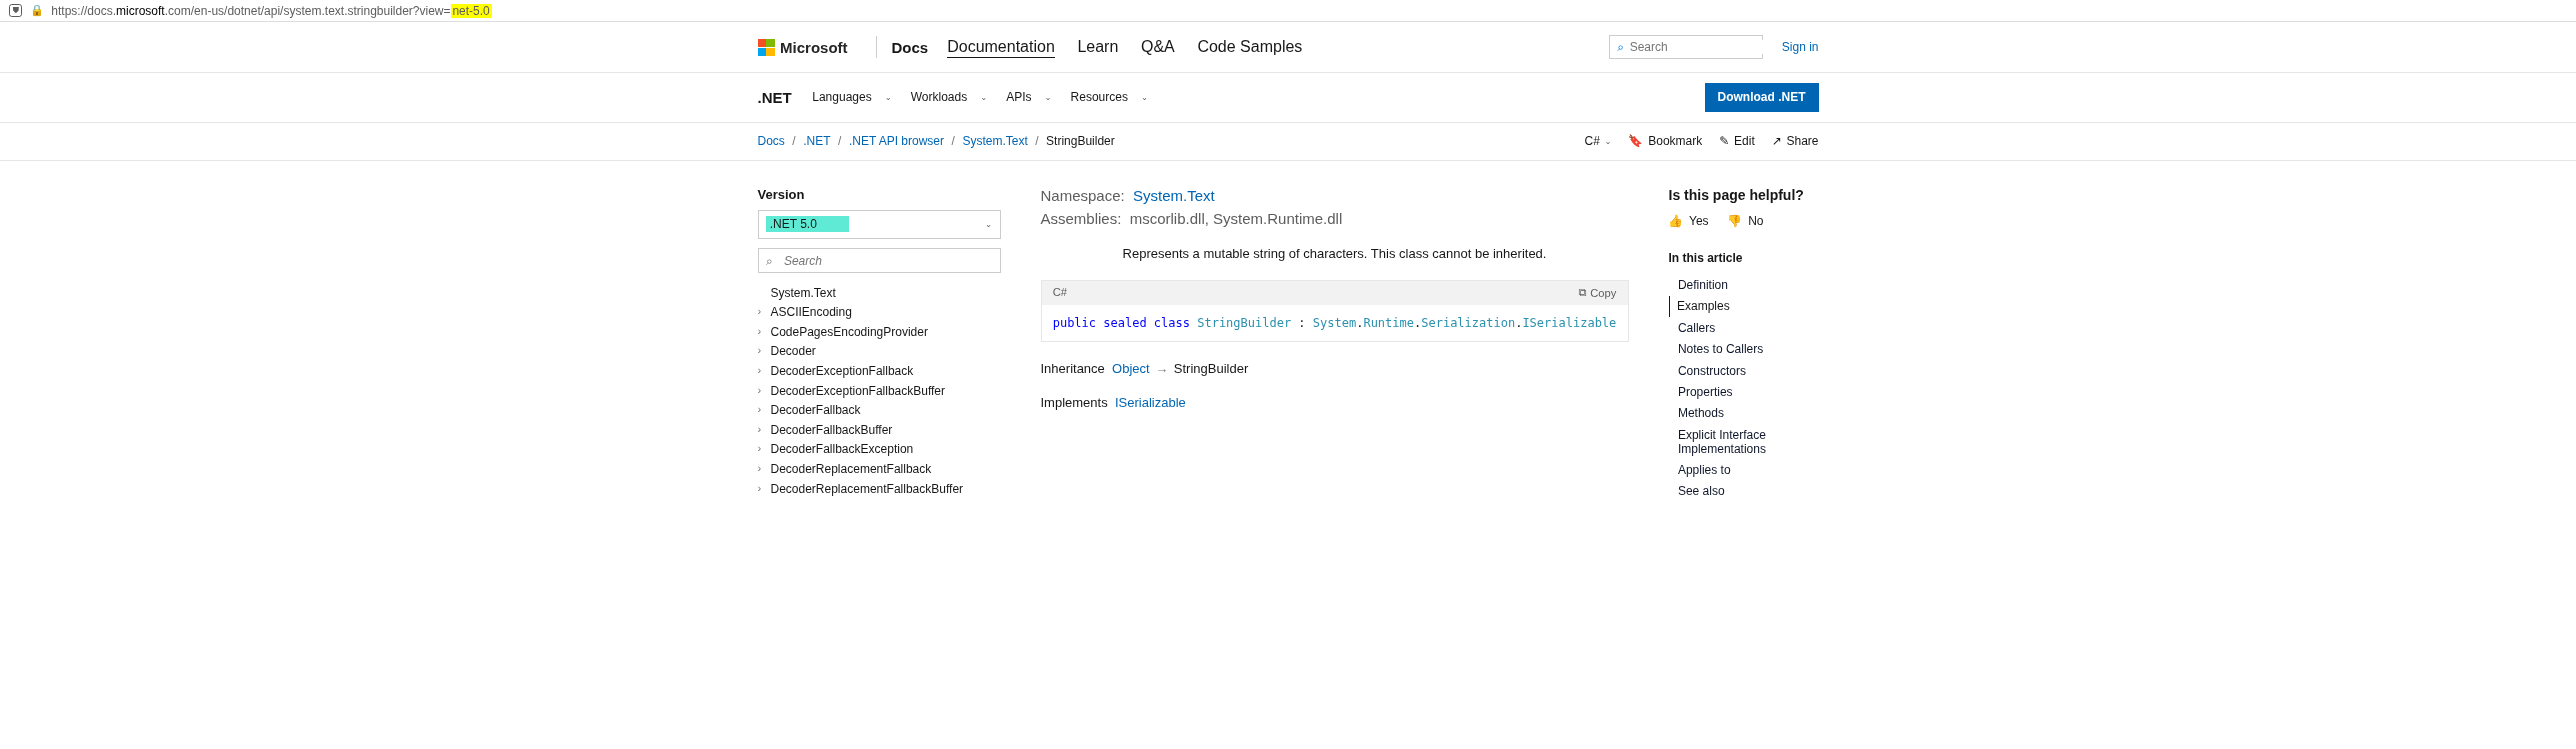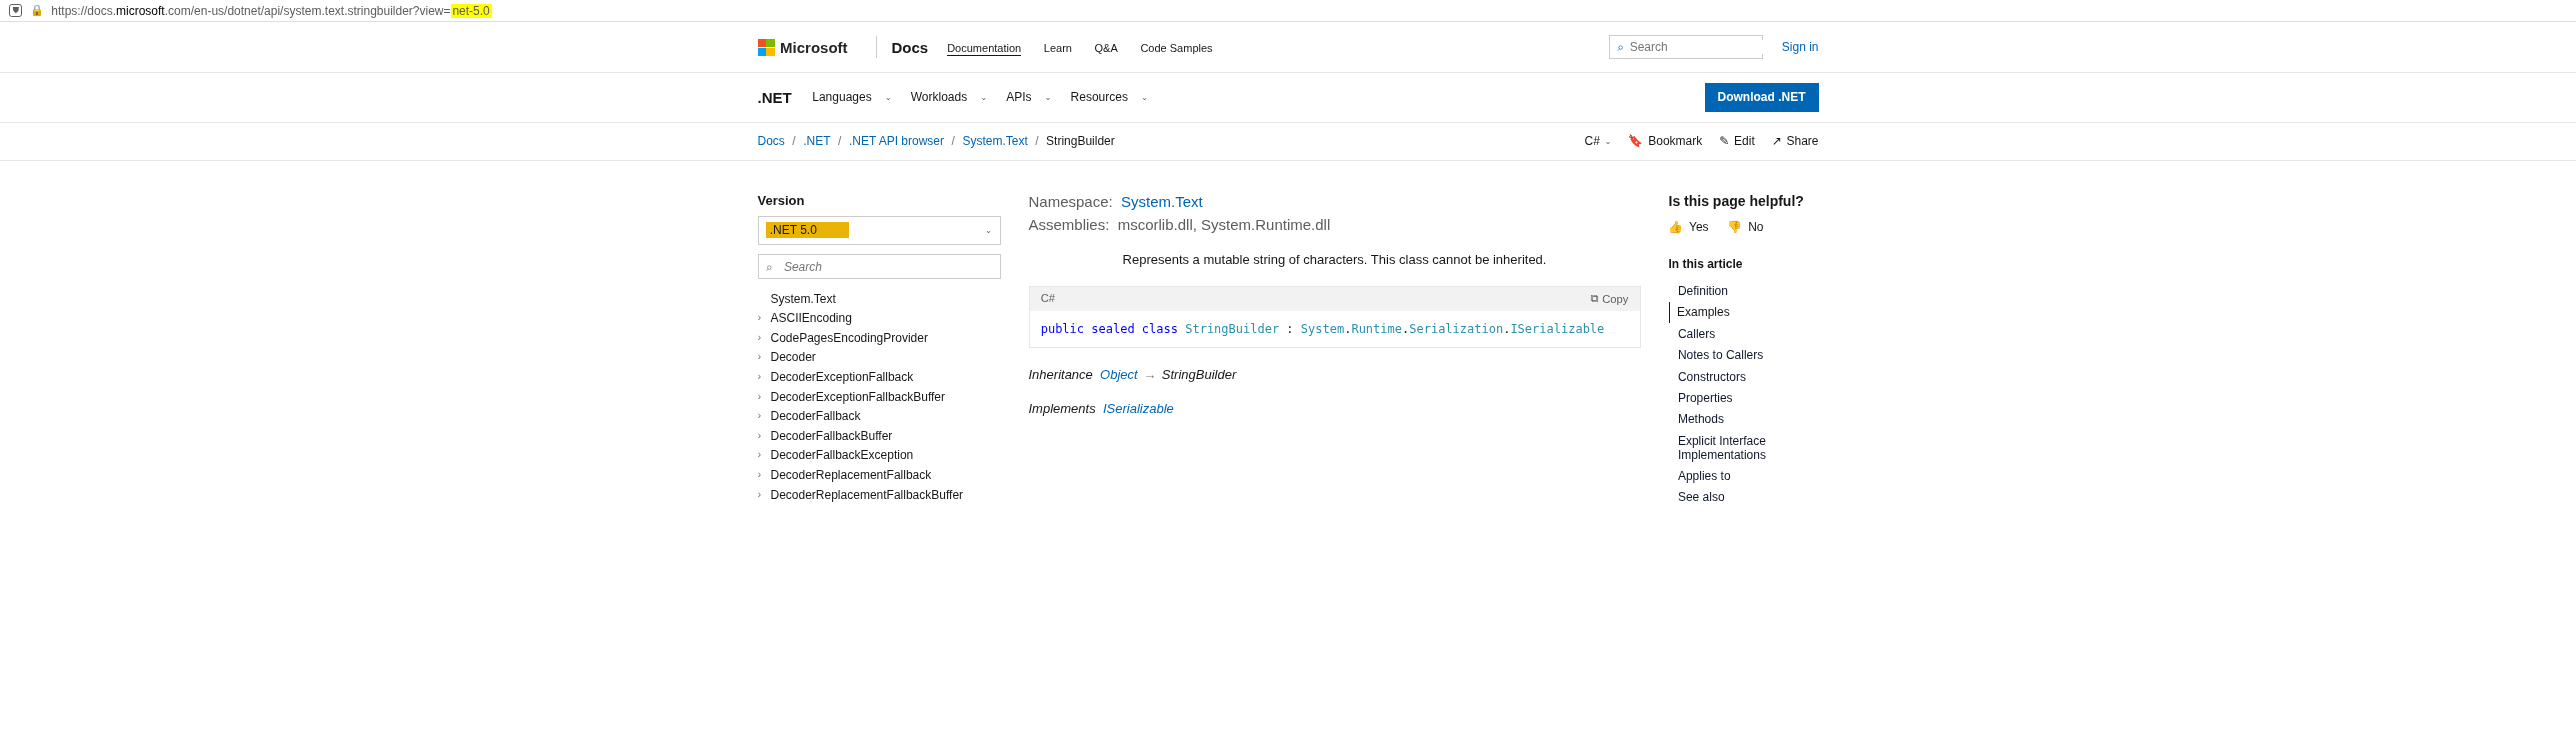--- a/index.html
+++ b/index.html
@@ -13,21 +13,21 @@
 .url-highlight { background: #ffff00; padding: 0 1.9px; }
 
 .top-header { display: flex; align-items: center; padding: 13px 0; border-bottom: 0.9px solid #e6e6e6; }
 .container { width: 1061px; margin: 0 auto; display: flex; align-items: center; }
 .ms-logo { display: flex; align-items: center; gap: 5.6px; margin-right: 13px; }
 .ms-squares { width: 17px; height: 17px; display: grid; grid-template: 1fr 1fr / 1fr 1fr; gap: 0.9px; }
 .ms-squares div:nth-child(1){background:#f25022}.ms-squares div:nth-child(2){background:#7fba00}.ms-squares div:nth-child(3){background:#00a4ef}.ms-squares div:nth-child(4){background:#ffb900}
 .ms-name { font-size: 15px; font-weight: 600; color: #262626; }
 .divider { width: 0.9px; height: 22.5px; background: #ccc; margin: 0 15px; }
 .docs-brand { font-size: 15px; font-weight: 600; margin-right: 19px; }
-.top-nav a { color: #171717; text-decoration: none; margin-right: 19px; font-size: 11px; }
+.top-nav a { color: #171717; text-decoration: none; margin-right: 19px; font-size: 16px; }
 .top-nav a.active { border-bottom: 1.9px solid #171717; padding-bottom: 1.9px; }
 .spacer { flex: 1; }
 .search-box { display: flex; align-items: center; border: 0.9px solid #ccc; padding: 3.7px 7.5px; width: 154px; margin-right: 19px; }
 .search-box input { border: none; outline: none; font-size: 12px; flex: 1; }
 .search-icon { color: #0078d4; font-size: 12px; margin-right: 5.6px; }
 .signin { color: #0065b3; text-decoration: none; font-size: 12px; }
 
 .secondary-nav { border-bottom: 0.9px solid #e6e6e6; }
 .secondary-nav .container { height: 49px; }
 .net-brand { font-size: 15px; font-weight: 700; margin-right: 20.6px; }
@@ -37,43 +37,43 @@
 
 .breadcrumb-row { border-bottom: 0.9px solid #e6e6e6; }
 .breadcrumb-row .container { height: 37px; }
 .breadcrumb { display: flex; align-items: center; gap: 7.5px; font-size: 12px; }
 .breadcrumb a { color: #0065b3; text-decoration: none; }
 .breadcrumb .sep { color: #767676; }
 .breadcrumb .current { color: #171717; }
 .page-actions { display: flex; gap: 17px; font-size: 12px; align-items: center; color: #171717; }
 .page-actions .action { display: inline-flex; align-items: center; gap: 4.7px; cursor: pointer; }
 
-.main-layout { width: 1061px; margin: 10px auto; display: grid; grid-template-columns: 243px 1fr 150px; gap: 28px; padding-top: 22.5px; }
+.main-layout { width: 1061px; margin: 4px auto; display: grid; grid-template-columns: 243px 1fr 150px; gap: 40px; padding-top: 22.5px; }
 
 .left-panel .version-label { font-size: 13px; font-weight: 600; margin-bottom: 7.5px; }
 .version-select { border: 0.9px solid #ccc; padding: 5.6px 7.5px; display: flex; justify-content: space-between; align-items: center; cursor: pointer; margin-bottom: 9.4px; font-size: 12px; }
-.version-select .hl { background: #eab308; padding: 0.9px 32px 0.9px 3.7px; }
+.version-select .hl { background: #5eead4; padding: 0.9px 32px 0.9px 3.7px; }
 .toc-search { border: 0.9px solid #ccc; padding: 4.7px 7.5px; display: flex; align-items: center; gap: 5.6px; margin-bottom: 9.4px; }
 .toc-search input { border: none; outline: none; width: 100%; font-size: 12px; font-style: italic; }
 .toc-list { list-style: none; font-size: 12px; }
 .toc-list li { padding: 2.8px 0 2.8px 13px; position: relative; cursor: pointer; }
 .toc-list li.expandable::before { content: "›"; position: absolute; left: 0; color: #767676; font-size: 11.2px; }
 .toc-list li.root { padding-left: 13px; }
 
 .content h1 { font-size: 32px; font-weight: 600; margin-bottom: 28px; }
 .meta-row { font-size: 15px; color: #5d5d5d; margin-bottom: 5.6px; }
 .meta-row a { color: #0065b3; text-decoration: none; }
 .summary { font-size: 13px; margin: 19px 0; text-align: center; }
 .code-block { border: 0.9px solid #e6e6e6; margin: 15px 0; }
 .code-header { background: #f2f2f2; padding: 5.6px 11.2px; display: flex; justify-content: space-between; font-size: 11.2px; color: #5d5d5d; }
 .copy-action { display: inline-flex; align-items: center; gap: 3.7px; cursor: pointer; }
 .code-body { padding: 11.2px; font-family: Consolas, monospace; font-size: 12px; }
 .kw { color: #0000ff; }
 .typ { color: #2b91af; }
-.inherit-row { font-size: 13px; margin: 19px 0; font-style: italic; }
+.inherit-row { font-size: 13px; margin: 19px 0; }
 .inherit-row a { color: #0065b3; text-decoration: none; }
 .arrow { margin: 0 5.6px; color: #767676; }
 
 .right-panel .helpful { font-size: 14px; font-weight: 600; margin-bottom: 11.2px; }
 .feedback { display: flex; gap: 19px; font-size: 12px; color: #171717; margin-bottom: 22.5px; }
 .feedback .opt { display: inline-flex; align-items: center; gap: 5.6px; cursor: pointer; }
 .in-article-title { font-size: 12px; font-weight: 700; margin-bottom: 9.4px; }
 .article-nav { list-style: none; font-size: 12px; }
 .article-nav li { padding: 3.7px 0 3.7px 9.4px; }
 .article-nav li a { color: #0f172a; text-decoration: none; }

